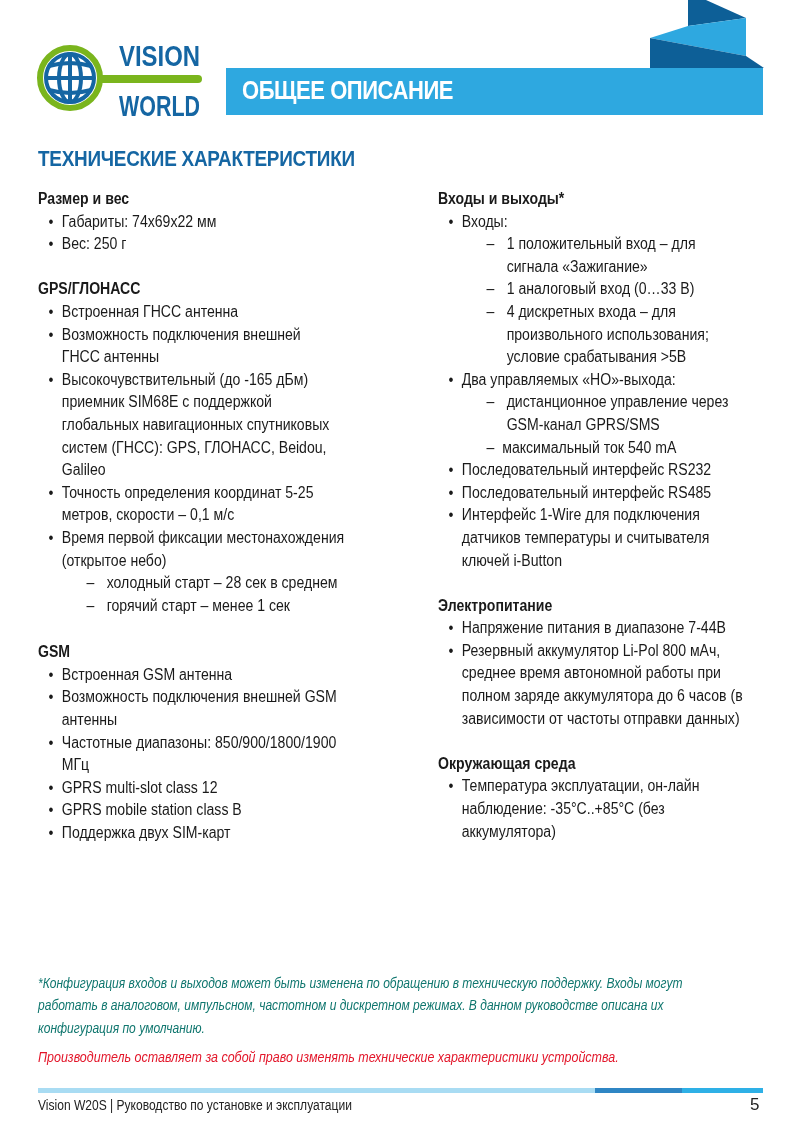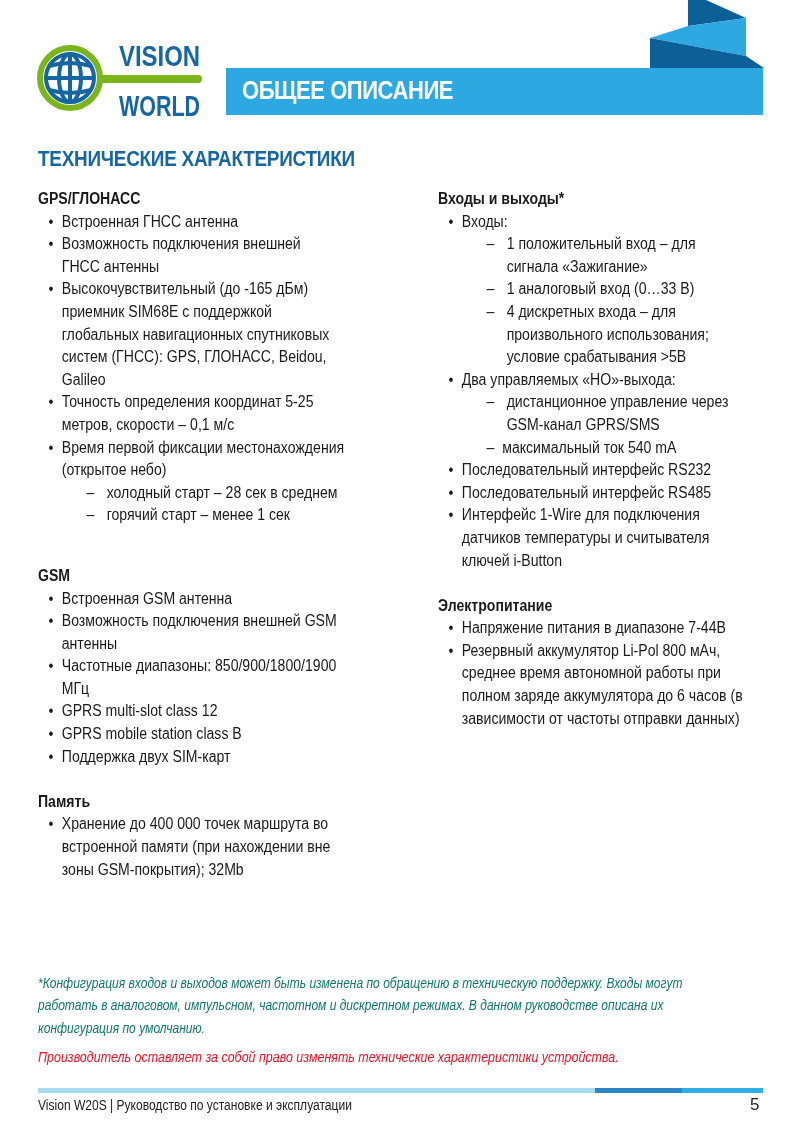--- a/index.html
+++ b/index.html
@@ -62,57 +62,56 @@
   <polygon points="48,26 106,18 106,56 10,38" fill="#2ea8e0"></polygon>
   <polygon points="10,38 106,56 124,68 10,68" fill="#0d5f97"></polygon>
 </svg>
 
 <div id="banner" class="abs"></div>
 <div id="banner-title" class="abs">ОБЩЕЕ ОПИСАНИЕ</div>
 
 <div id="page-heading" class="abs">ТЕХНИЧЕСКИЕ ХАРАКТЕРИСТИКИ</div>
 
 <div id="col-left" class="col">
+  <div class="sec">
+    <div class="sec-title">Размер и вес</div>
+    <div class="row b1">Габариты: 74х69х22 мм</div>
+    <div class="row b1">Вес: 250 г</div>
+  </div>
 
   <div class="sec">
     <div class="sec-title">GPS/ГЛОНАСС</div>
     <div class="row b1">Встроенная ГНСС антенна</div>
     <div class="row b1">Возможность подключения внешней</div>
     <div class="row b1c">ГНСС антенны</div>
     <div class="row b1">Высокочувствительный (до -165 дБм)</div>
     <div class="row b1c">приемник SIM68E с поддержкой</div>
     <div class="row b1c">глобальных навигационных спутниковых</div>
     <div class="row b1c">систем (ГНСС): GPS, ГЛОНАСС, Beidou,</div>
     <div class="row b1c">Galileo</div>
     <div class="row b1">Точность определения координат 5-25</div>
     <div class="row b1c">метров, скорости – 0,1 м/с</div>
     <div class="row b1">Время первой фиксации местонахождения</div>
     <div class="row b1c">(открытое небо)</div>
     <div class="row d2">холодный старт – 28 сек в среднем</div>
     <div class="row d2">горячий старт – менее 1 сек</div>
   </div>
 
-  <div class="sec" style="margin-top:38px">
+  <div class="sec" style="margin-top:24px">
     <div class="sec-title">GSM</div>
     <div class="row b1">Встроенная GSM антенна</div>
     <div class="row b1">Возможность подключения внешней GSM</div>
     <div class="row b1c">антенны</div>
     <div class="row b1">Частотные диапазоны: 850/900/1800/1900</div>
     <div class="row b1c">МГц</div>
     <div class="row b1">GPRS multi-slot class 12</div>
     <div class="row b1">GPRS mobile station class B</div>
     <div class="row b1">Поддержка двух SIM-карт</div>
   </div>
 
-  <div class="sec">
-    <div class="sec-title">Память</div>
-    <div class="row b1">Хранение до 400 000 точек маршрута во</div>
-    <div class="row b1c">встроенной памяти (при нахождении вне</div>
-    <div class="row b1c">зоны GSM-покрытия); 32Mb</div>
-  </div>
 </div>
 
 <div id="col-right" class="col">
   <div class="sec">
     <div class="sec-title">Входы и выходы*</div>
     <div class="row b1">Входы:</div>
     <div class="row d2">1 положительный вход – для</div>
     <div class="row d2c">сигнала «Зажигание»</div>
     <div class="row d2">1 аналоговый вход (0…33 В)</div>
     <div class="row d2">4 дискретных входа – для</div>
@@ -132,20 +131,26 @@
 
   <div class="sec">
     <div class="sec-title">Электропитание</div>
     <div class="row b1">Напряжение питания в диапазоне 7-44В</div>
     <div class="row b1">Резервный аккумулятор Li-Pol 800 мАч,</div>
     <div class="row b1c">среднее время автономной работы при</div>
     <div class="row b1c">полном заряде аккумулятора до 6 часов (в</div>
     <div class="row b1c">зависимости от частоты отправки данных)</div>
   </div>
 
+  <div class="sec">
+    <div class="sec-title">Окружающая среда</div>
+    <div class="row b1">Температура эксплуатации, он-лайн</div>
+    <div class="row b1c">наблюдение: -35°С..+85°С (без</div>
+    <div class="row b1c">аккумулятора)</div>
+  </div>
 </div>
 
 <div id="note" class="abs">
   <div class="ln">*Конфигурация входов и выходов может быть изменена по обращению в техническую поддержку. Входы могут</div>
   <div class="ln">работать в аналоговом, импульсном, частотном и дискретном режимах. В данном руководстве описана их</div>
   <div class="ln">конфигурация по умолчанию.</div>
 </div>
 
 <div id="disclaimer" class="abs">Производитель оставляет за собой право изменять технические характеристики устройства.</div>
 

